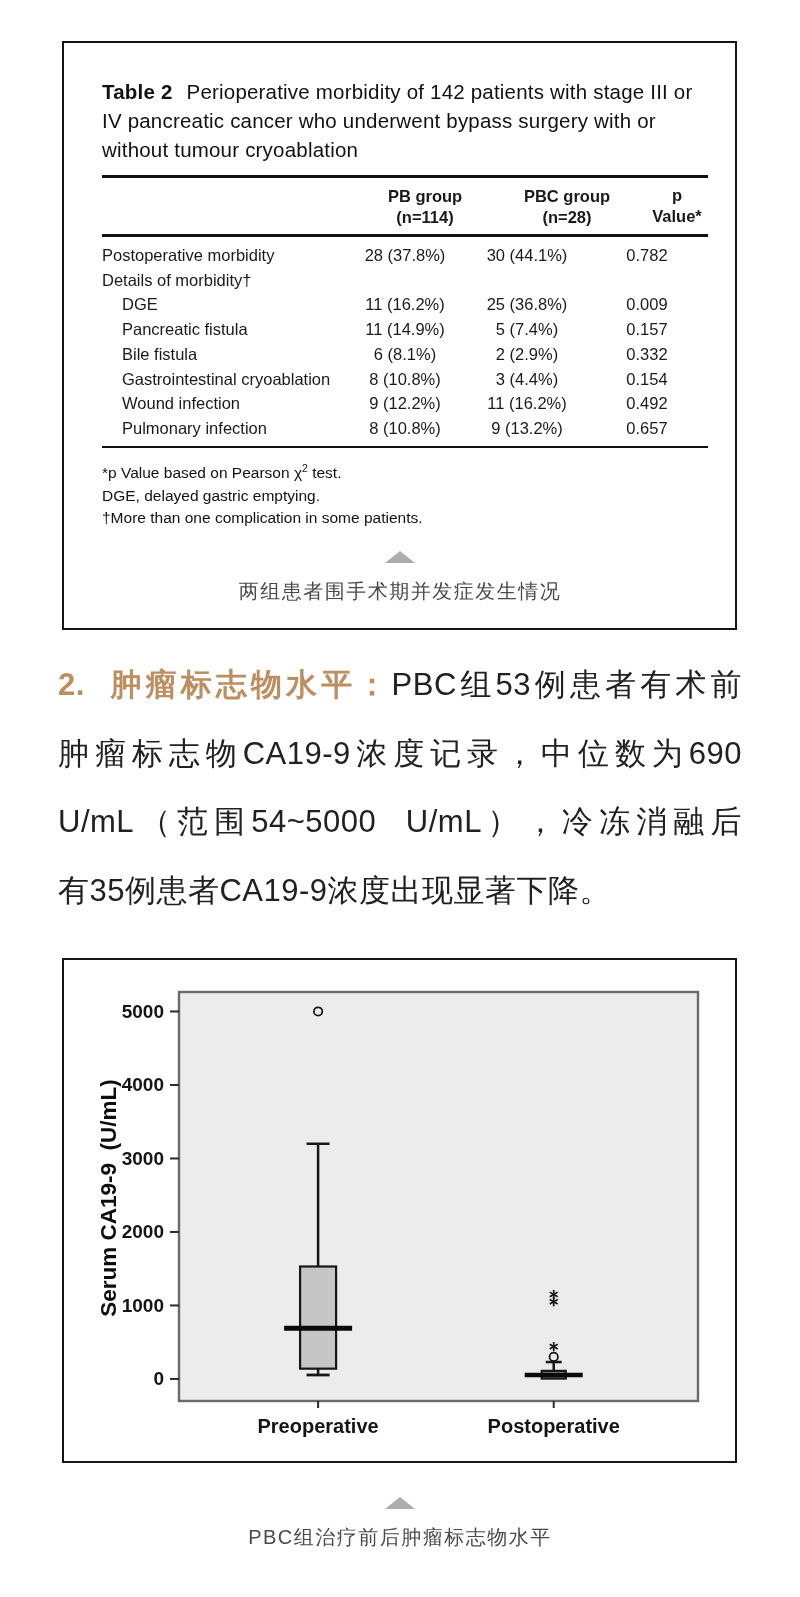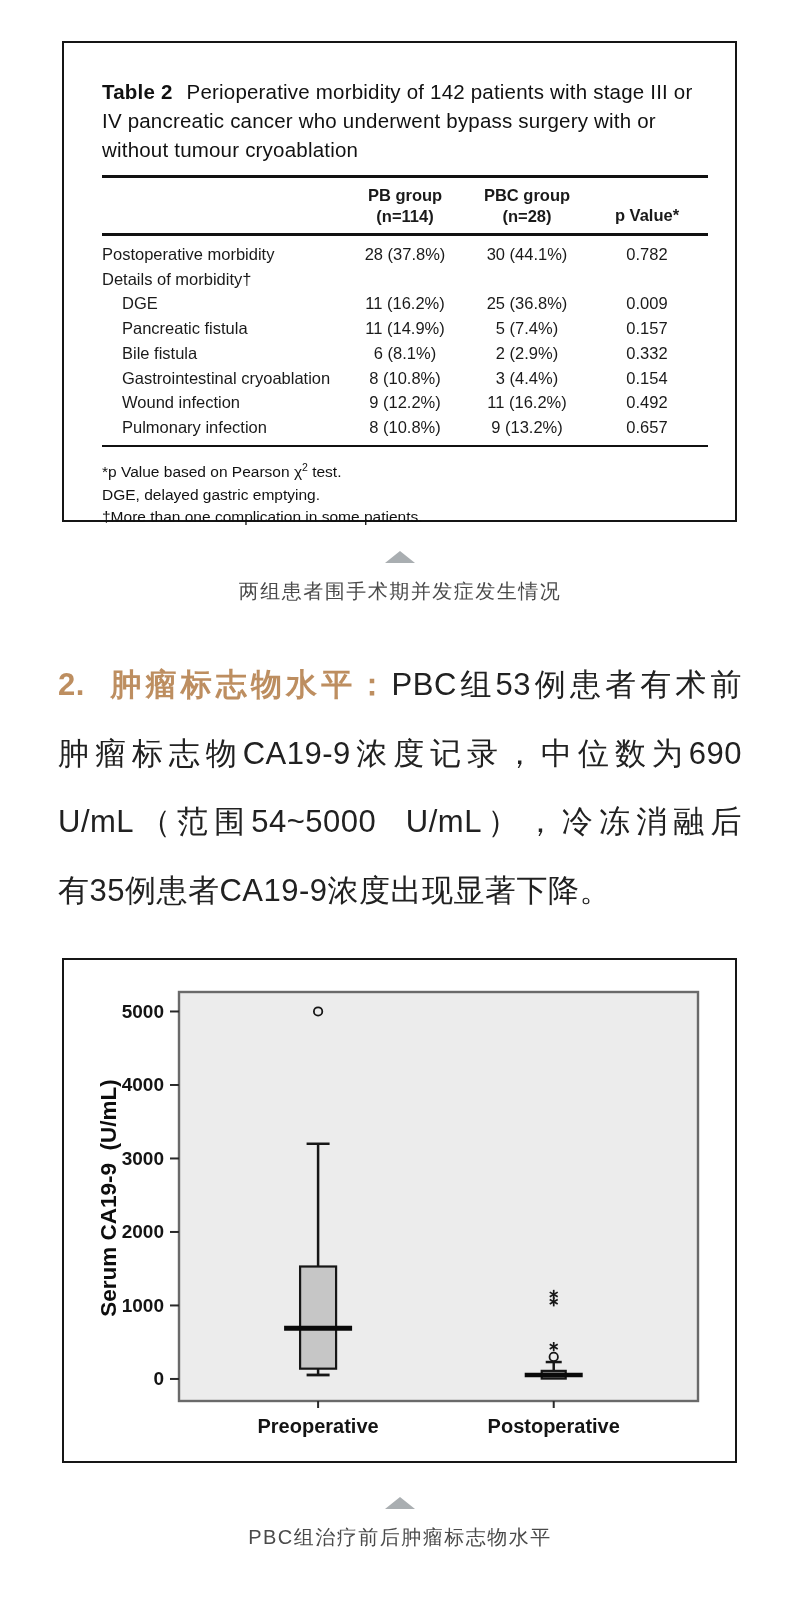--- a/index.html
+++ b/index.html
@@ -2,32 +2,32 @@
 <html><head>
 <meta charset="utf-8">
 <style>
   html,body{margin:0;padding:0;background:#ffffff;}
   body{
     width:800px;height:1597px;position:relative;overflow:hidden;
     font-family:"Liberation Sans", sans-serif;color:#1a1a1a;
   }
   
   .table-box{
-    position:absolute;left:62px;top:41px;width:675px;height:481px;
+    position:absolute;left:62px;top:41px;width:675px;height:589px;
     border:2px solid #151515;box-sizing:border-box;background:#fff;
     padding:34px 27px 0 38px;
   }
   .tbl-title{font-size:20.5px;line-height:29px;color:#111;letter-spacing:.2px;}
   .tbl-title .tlabel{font-weight:700;margin-right:14px;}
   .rule{background:#111;}
   .rule.r1{height:3px;margin-top:11px;}
   .rule.r2{height:3px;}
   .rule.r3{height:2.5px;}
   .tgrid{display:grid;grid-template-columns:240px 126px 118px 1fr;}
-  .thead{align-items:end;padding:7px 0 6px;}
+  .thead{align-items:end;padding:7px 0 6px;gap:20px;}
   .th{font-weight:700;font-size:16.5px;line-height:21px;text-align:center;}
   .th.pv{padding-bottom:1px;}
   .trow{display:grid;grid-template-columns:240px 126px 118px 1fr;
         font-size:16.5px;line-height:24.7px;}
   .trows{padding:6px 0 5px;}
   .trow .lbl{text-align:left;}
   .trow .lbl.ind{padding-left:20px;}
   .trow .val{text-align:center;}
   .tfoot{margin-top:9px;font-size:15.5px;line-height:22.5px;color:#111;}
   .tfoot sup{font-size:10.5px;}

